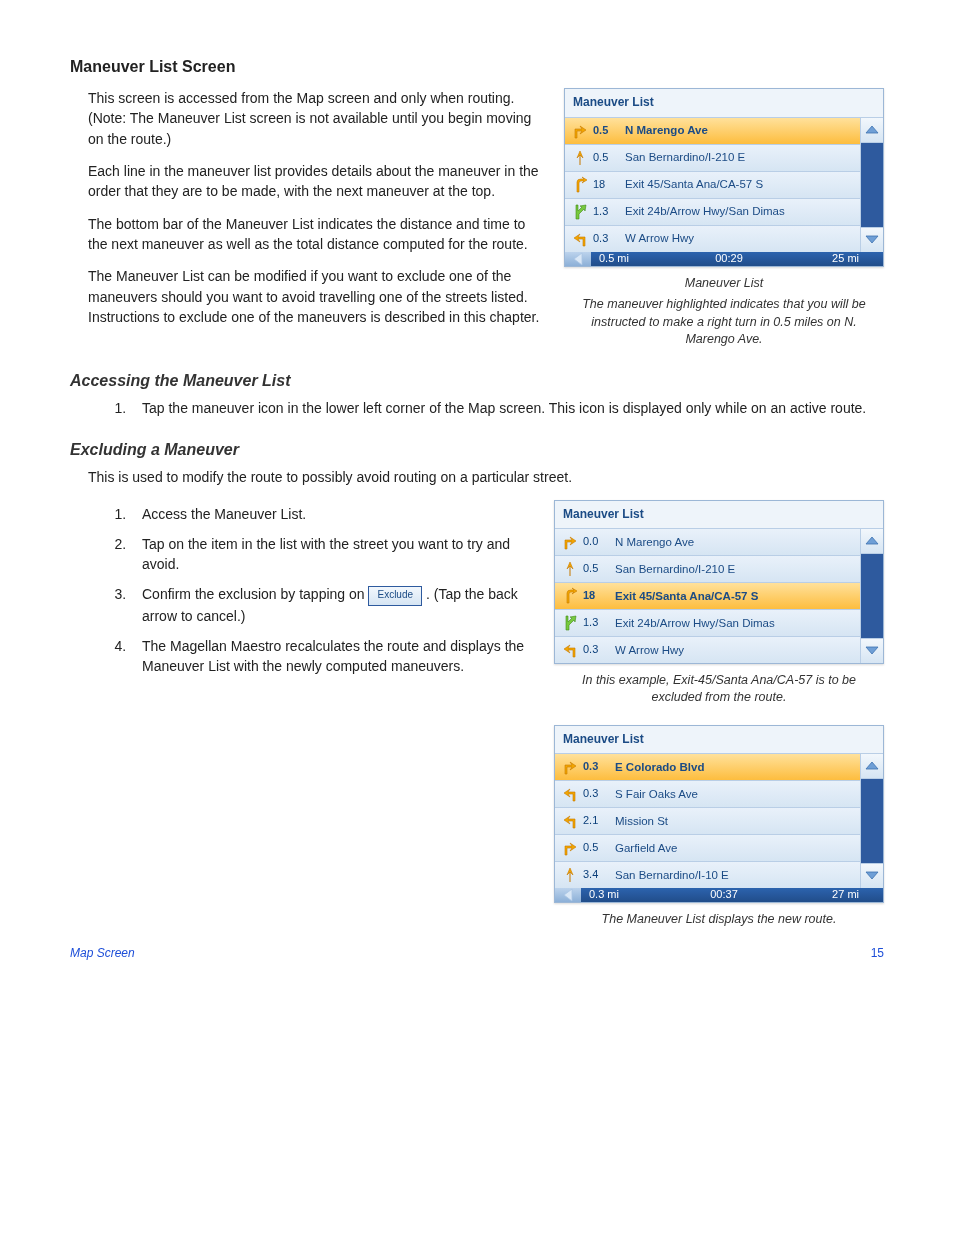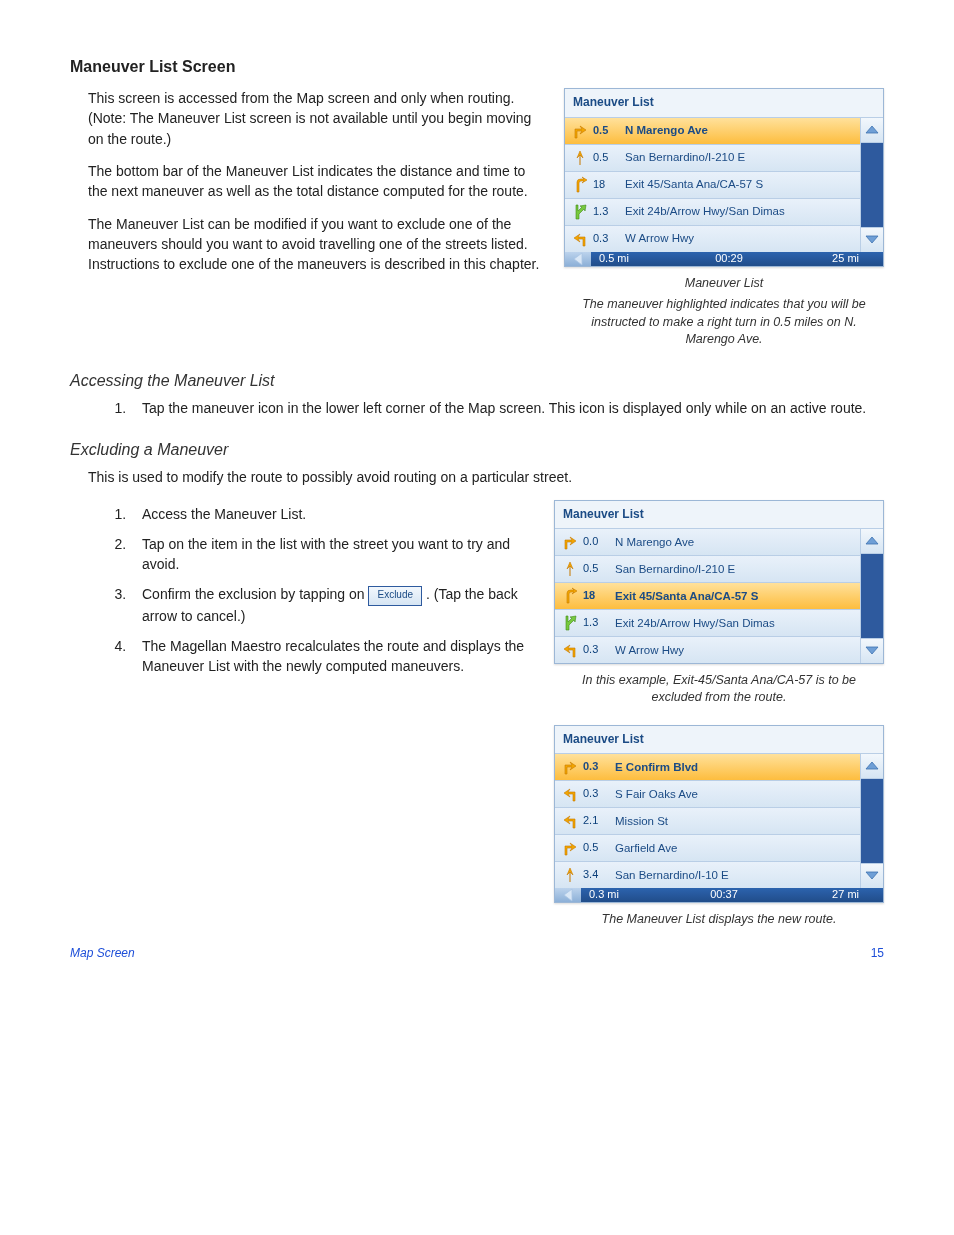--- a/index.html
+++ b/index.html
@@ -13,21 +13,21 @@
     background: #fff;
     line-height: 1.45;
   }
   h2.section-title {
     font-size: 16px;
     font-weight: bold;
     margin: 0 0 10px 0;
   }
   h3.subsection {
     font-style: italic;
-    font-weight: normal;
+    font-weight: bold;
     font-size: 16px;
     color: #333;
     margin: 20px 0 6px 0;
   }
   .body-indent { margin-left: 18px; }
   p { margin: 0 0 12px 0; }
   ol { margin: 4px 0 12px 0; padding-left: 60px; }
   li { padding-left: 12px; margin-bottom: 10px; }
   .two-col { display: flex; align-items: flex-start; gap: 24px; }
   .col-left { flex: 1; }
@@ -189,20 +189,21 @@
         <path d="M13 3 L5 9 L13 15 Z" fill="#d9e7f6" stroke="#a9c5e4" stroke-width="0.8"></path>
       </g>
   </defs>
 </svg>
 
 <h2 class="section-title">Maneuver List Screen</h2>
 
 <div class="two-col">
   <div class="col-left body-indent">
     <p>This screen is accessed from the Map screen and only when routing.  (Note:  The Maneuver List screen is not available until you begin moving on the route.)</p>
+    <p>Each line in the maneuver list provides details about the maneuver in the order that they are to be made, with the next maneuver at the top.</p>
     <p>The bottom bar of the Maneuver List indicates the distance and time to the next maneuver as well as the total distance computed for the route.</p>
     <p>The Maneuver List can be modified if you want to exclude one of the maneuvers should you want to avoid travelling one of the streets listed.  Instructions to exclude one of the maneuvers is described in this chapter.</p>
   </div>
   <div class="col-right">
     <div class="ml-widget">
       <div class="ml-header">Maneuver List</div>
       <div class="ml-body">
         <div class="ml-rows">
             <div class="ml-row highlight">
               <div class="ml-icon">
@@ -379,21 +380,21 @@
       <div class="ml-header">Maneuver List</div>
       <div class="ml-body">
         <div class="ml-rows">
             <div class="ml-row highlight">
               <div class="ml-icon">
                 <svg width="18" height="18">
                   <use href="#i-turn-right"></use>
                 </svg>
               </div>
               <div class="ml-dist">0.3</div>
-              <div class="ml-name">E Confirm Blvd</div>
+              <div class="ml-name">E Colorado Blvd</div>
             </div>
             <div class="ml-row">
               <div class="ml-icon">
                 <svg width="18" height="18">
                   <use href="#i-turn-left"></use>
                 </svg>
               </div>
               <div class="ml-dist">0.3</div>
               <div class="ml-name">S Fair Oaks Ave</div>
             </div>

